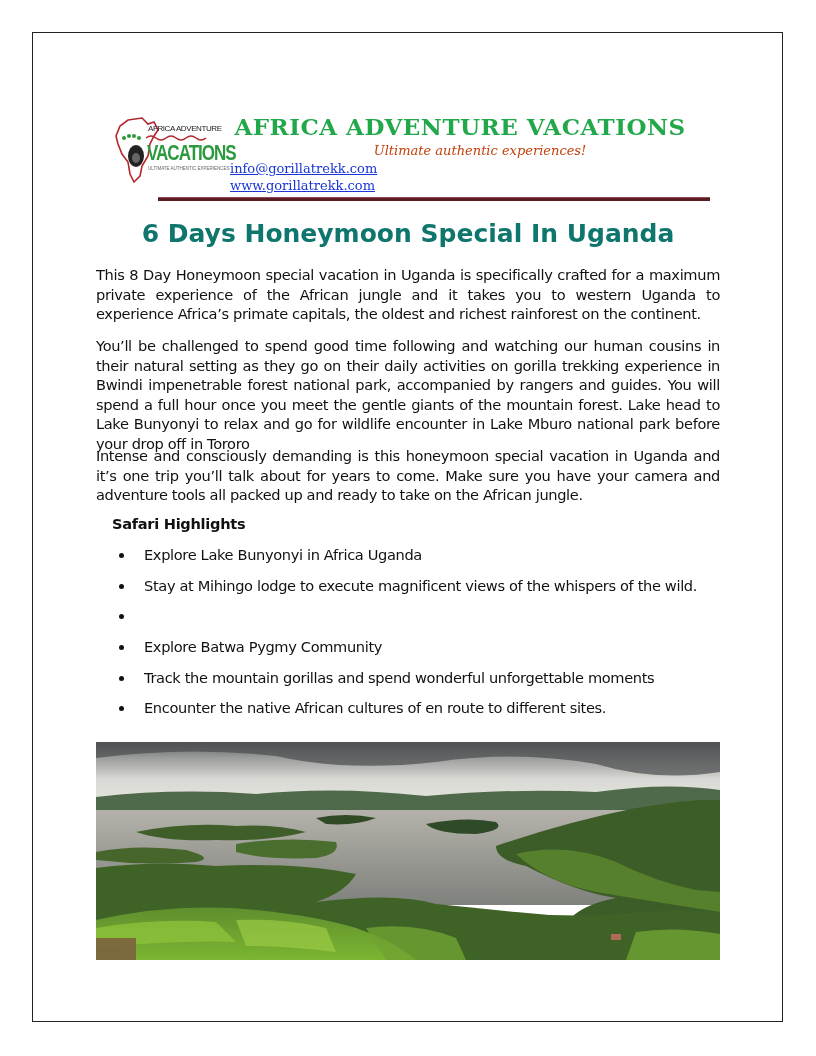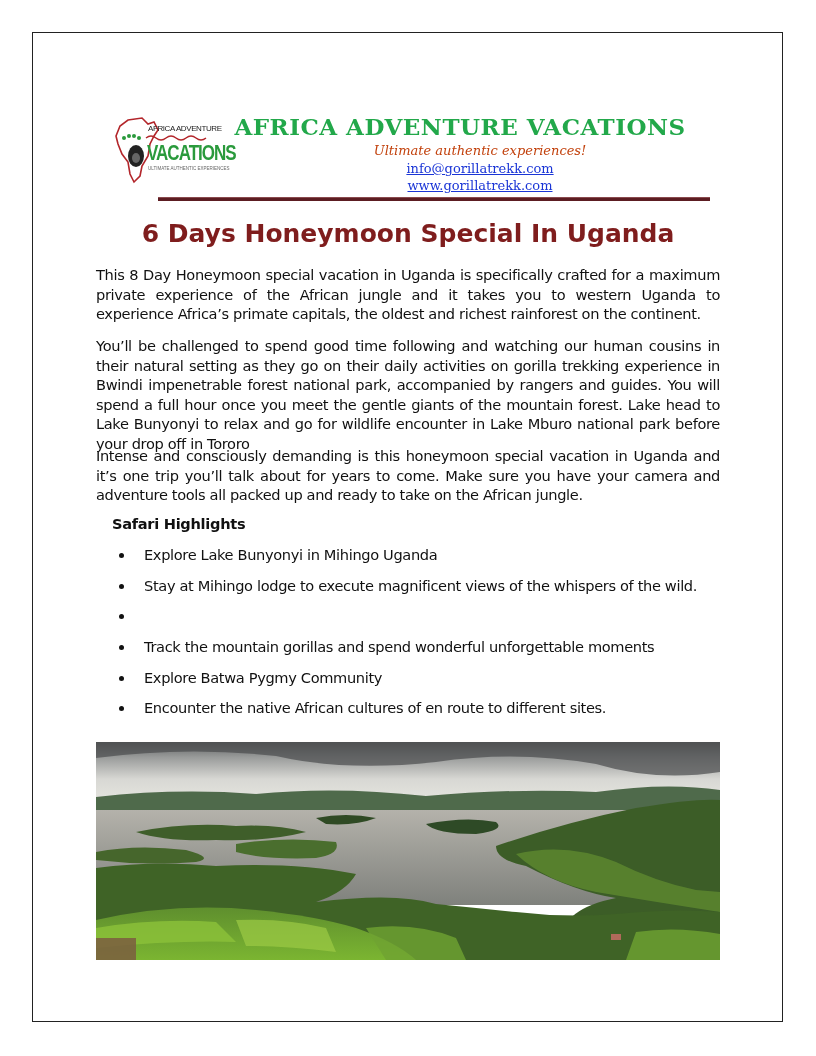--- a/index.html
+++ b/index.html
@@ -10,31 +10,31 @@
     .abs { position: absolute; }
 
     
     .logo { left: 114px; top: 114px; width: 98px; height: 72px; }
     .brand-title { left: 230px; width: 460px; top: 113px; text-align: center;
                    font-family: "DejaVu Serif", serif; font-weight: 900; font-size: 23px;
                    letter-spacing: 0.5px; color: #22a84a; text-transform: uppercase;
                    transform: scaleY(0.95); white-space: nowrap; }
     .tagline { left: 230px; width: 500px; top: 143px; text-align: center;
                font-family: "DejaVu Serif", serif; font-style: italic; font-size: 13px; color: #c2410c; }
-    .header-link { left: 230px; width: 500px; text-align: center;
+    .header-link { left: 230px; width: 500px; text-align: left;
                    font-family: "DejaVu Serif", serif; font-size: 13px; color: #1a35d6;
                    text-decoration: underline; }
     .email-link { top: 161px; }
     .web-link { top: 178px; }
     .header-rule { left: 158px; top: 197px; width: 552px; height: 4px;
                    background: #5c1d22; border-top: 1px solid #8a4a4e; box-sizing: border-box; }
 
     
     .doc-title { left: 60px; width: 696px; top: 219px; text-align: center;
-                 font-family: "DejaVu Sans", sans-serif; font-weight: bold; font-size: 25px; color: #7f1d1d; }
+                 font-family: "DejaVu Sans", sans-serif; font-weight: bold; font-size: 25px; color: #0f766e; }
 
     
     .para { left: 96px; width: 624px; font-size: 14.6px; line-height: 19.6px;
             text-align: justify; font-family: "DejaVu Sans", sans-serif; letter-spacing: -0.35px; }
     .p1 { top: 265px; }
     .p2 { top: 336px; }
     .p3 { top: 446px; }
     .section-heading { left: 112px; top: 515px; font-weight: bold; font-size: 14.6px;
                        font-family: "DejaVu Sans", sans-serif; letter-spacing: -0.3px; }
 
@@ -79,25 +79,25 @@
 
 <div class="abs doc-title">6 Days Honeymoon Special In Uganda</div>
 
 <div class="abs para p1">This 8 Day Honeymoon special vacation in Uganda is specifically crafted for a maximum private experience of the African jungle and it takes you to western Uganda to experience Africa’s primate capitals, the oldest and richest rainforest on the continent.</div>
 <div class="abs para p2">You’ll be challenged to spend good time following and watching our human cousins in their natural setting as they go on their daily activities on gorilla trekking experience in Bwindi impenetrable forest national park, accompanied by rangers and guides. You will spend a full hour once you meet the gentle giants of the mountain forest. Lake head to Lake Bunyonyi to relax and go for wildlife encounter in Lake Mburo national park before your drop off in Tororo</div>
 <div class="abs para p3">Intense and consciously demanding is this honeymoon special vacation in Uganda and it’s one trip you’ll talk about for years to come. Make sure you have your camera and adventure tools all packed up and ready to take on the African jungle.</div>
 
 <div class="abs section-heading">Safari Highlights</div>
 
 <ul class="abs bullets">
-  <li class="bullet-item"><span class="bullet-dot"></span><span>Explore Lake Bunyonyi in Mihingo Uganda</span></li>
+  <li class="bullet-item"><span class="bullet-dot"></span><span>Explore Lake Bunyonyi in Africa Uganda</span></li>
   <li class="bullet-item"><span class="bullet-dot"></span><span>Stay at Mihingo lodge to execute magnificent views of the whispers of the wild.</span></li>
   <li class="bullet-item"><span class="bullet-dot"></span></li>
+  <li class="bullet-item"><span class="bullet-dot"></span><span>Explore Batwa Pygmy Community</span></li>
   <li class="bullet-item"><span class="bullet-dot"></span><span>Track the mountain gorillas and spend wonderful unforgettable moments</span></li>
-  <li class="bullet-item"><span class="bullet-dot"></span><span>Explore Batwa Pygmy Community</span></li>
   <li class="bullet-item"><span class="bullet-dot"></span><span>Encounter the native African cultures of en route to different sites.</span></li>
 </ul>
 
 <div class="abs photo" aria-label="aerial view of Lake Bunyonyi with islands, terraced green hills and cloudy sky">
   <svg width="624" height="218" viewBox="0 0 624 218" preserveAspectRatio="none">
     <defs>
       <linearGradient id="sky" x1="0" y1="0" x2="0" y2="1">
         <stop offset="0" stop-color="#5d5f60"></stop>
         <stop offset="0.25" stop-color="#9a9c9b"></stop>
         <stop offset="0.6" stop-color="#d8d8d4"></stop>

